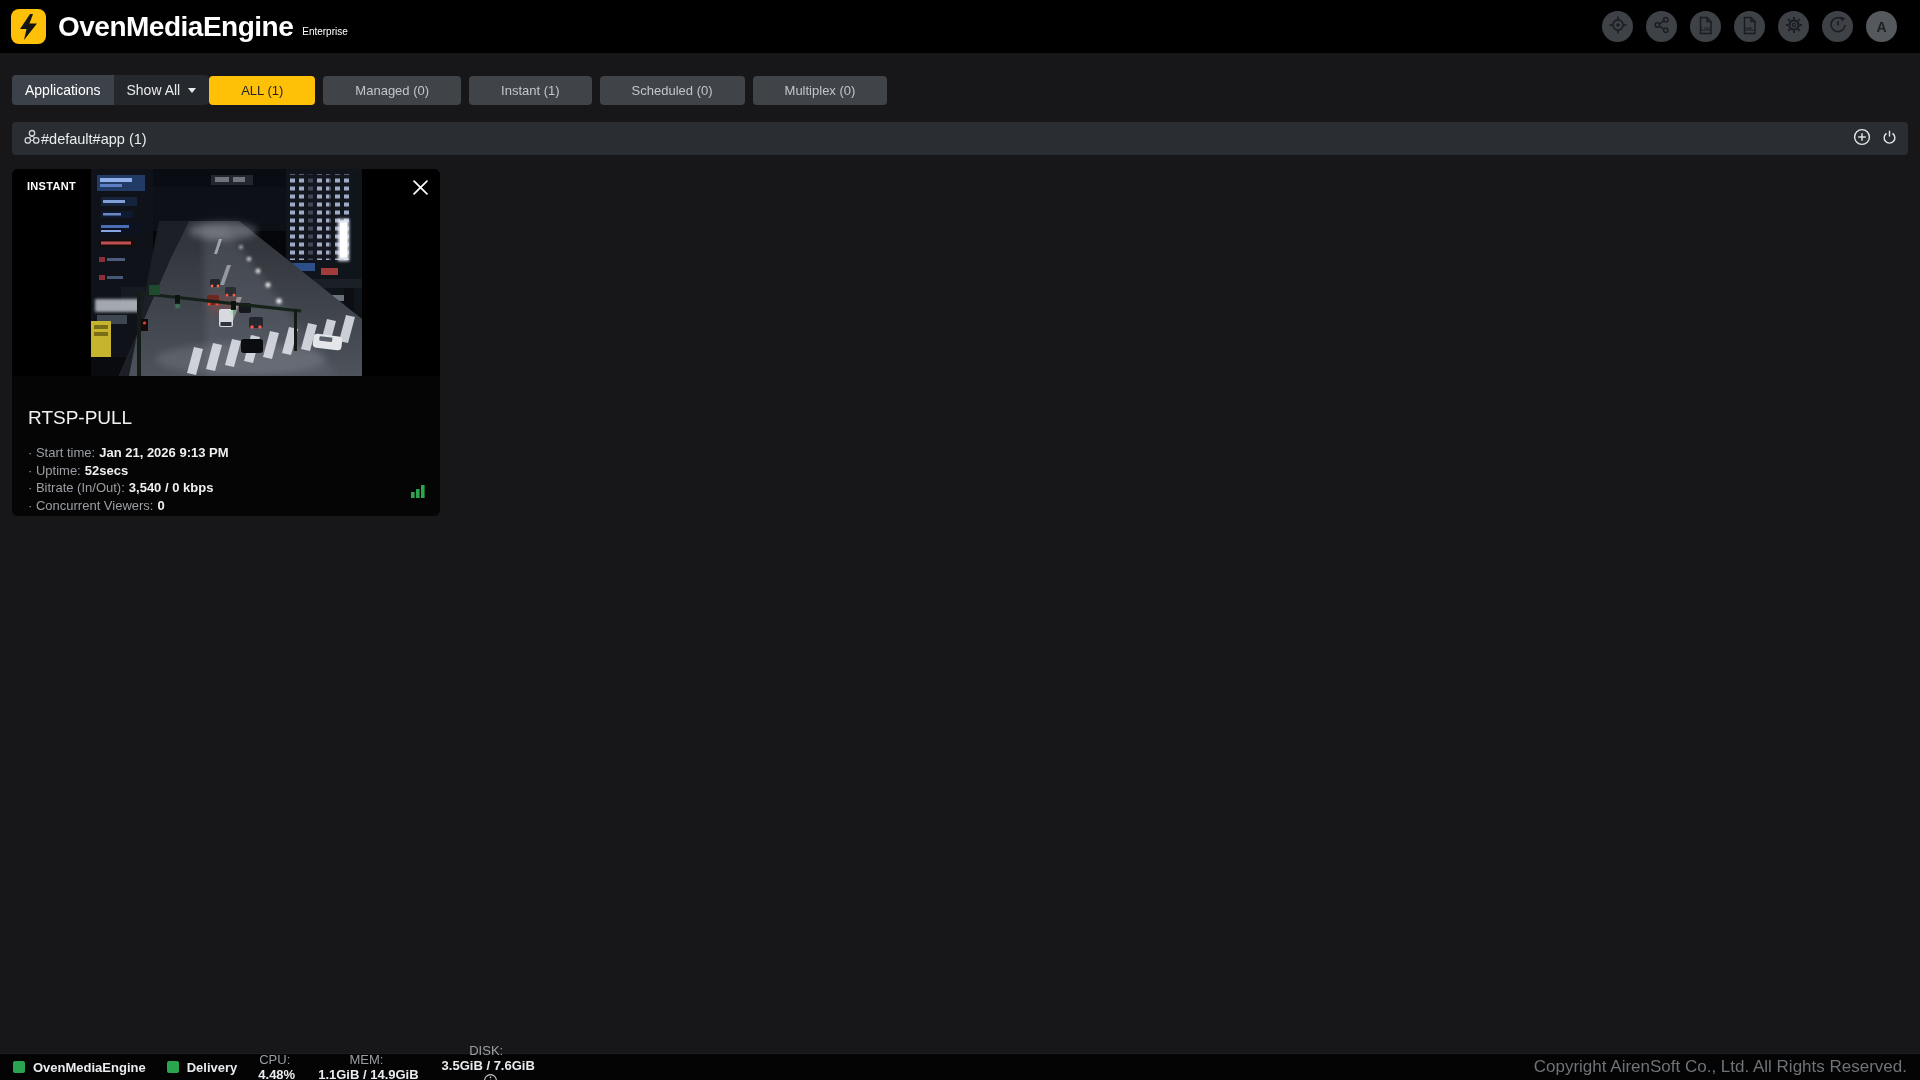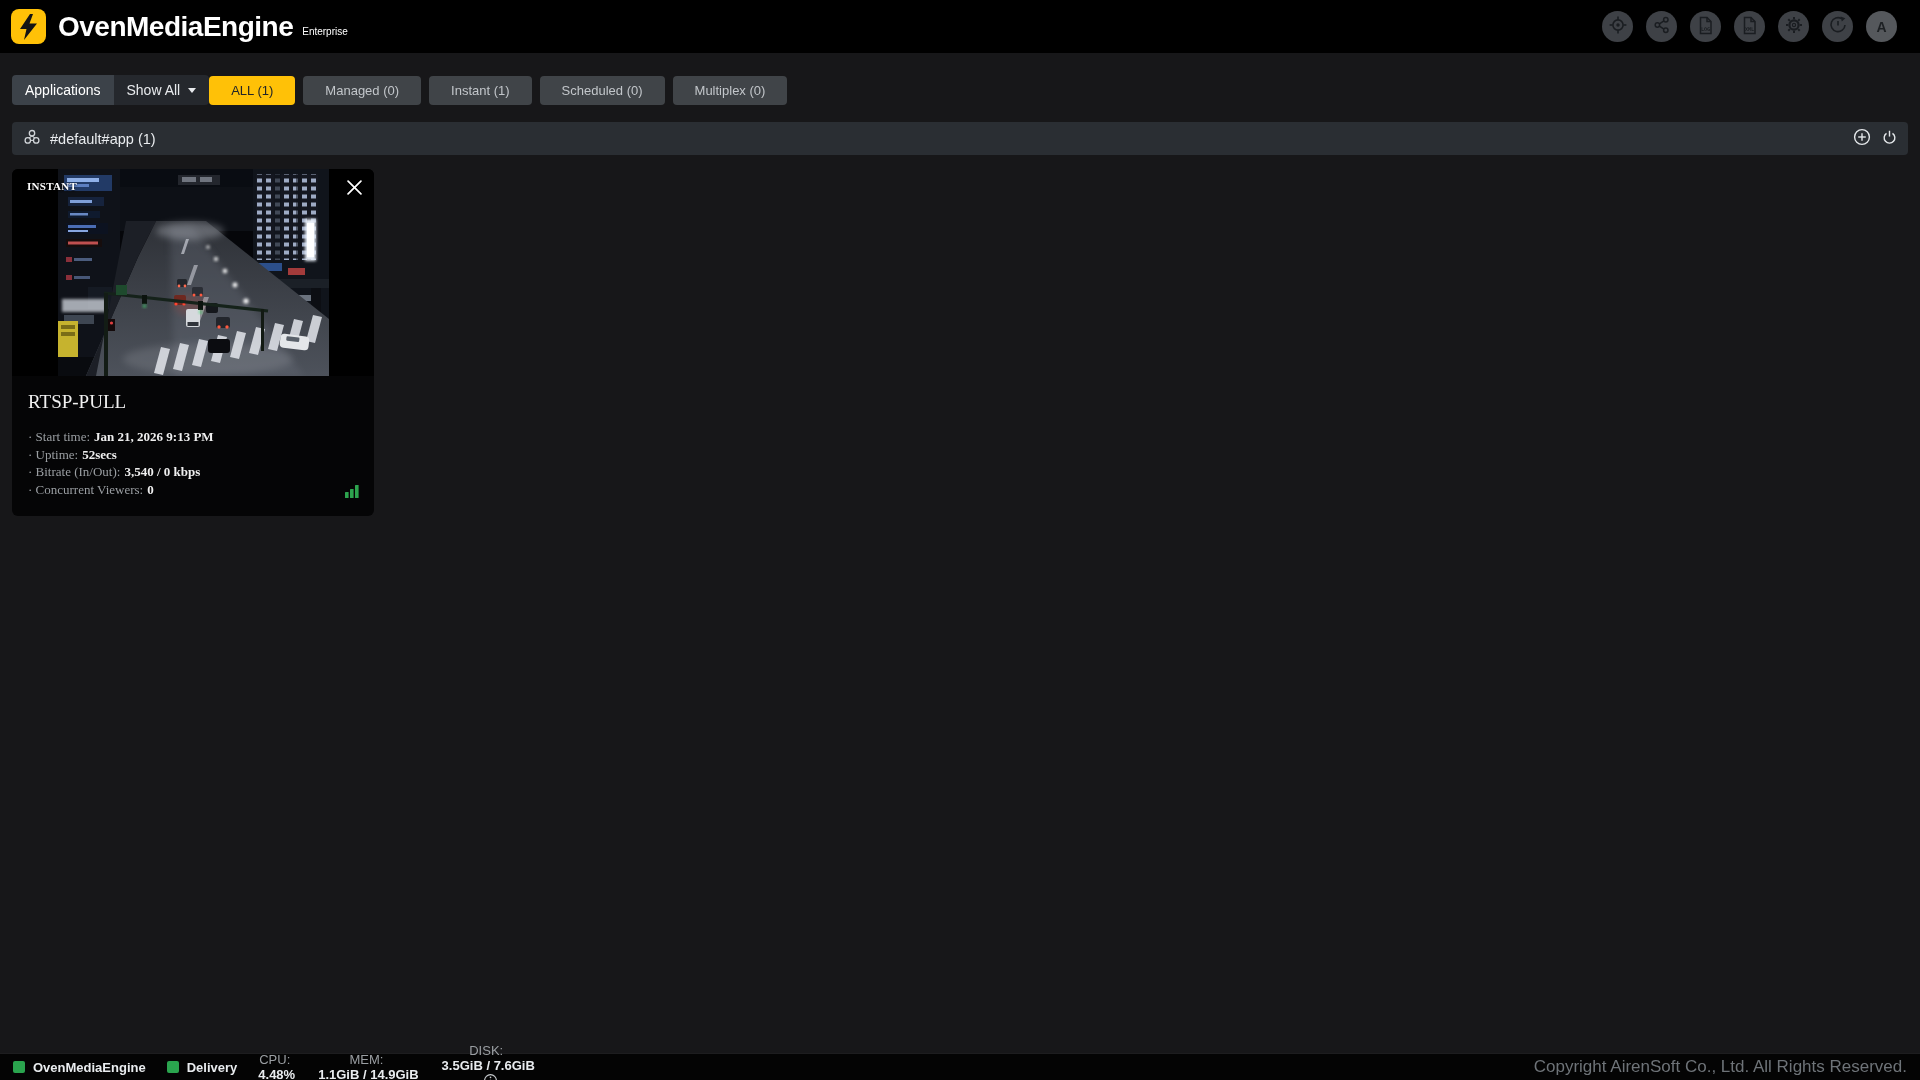--- a/index.html
+++ b/index.html
@@ -48,51 +48,51 @@
   }
   .seg.apps { background:#3c4249; }
   .seg.showall { background:#25282d; color:#e8eaed; }
   .caret-down {
     width:0; height:0; margin-left:8px;
     border-left:4.5px solid transparent; border-right:4.5px solid transparent;
     border-top:5px solid #e8eaed;
   }
   .filters { display:flex; gap:8px; }
   .filter-btn {
-    height:29px; padding:0 22px; border-radius:4px; border:none; cursor:pointer;
+    height:29px; padding:0 32px; border-radius:4px; border:none; cursor:pointer;
     background:#404448; color:#c2c6ca; font-size:13px; font-family:inherit;
   }
   .filter-btn.active { background:#ffc107; color:#212529; }
 
   
   .appbar {
     margin:17px 12px 0 12px; height:33px; background:#2a2e33; border-radius:4px;
     display:flex; align-items:center; padding:0 11px;
   }
-  .appbar-left { display:flex; align-items:center; gap:9px; flex:1; }
+  .appbar-left { display:flex; align-items:center; flex:1; }
   .appbar-title { font-size:14.5px; color:#e9ecef; }
   .appbar-actions { display:flex; align-items:center; gap:11px; }
   .icon-plain { background:none; border:none; cursor:pointer; display:flex; align-items:center; }
 
   
   .card {
-    margin:14px 0 0 12px; width:362px; height:347px;
-    background:#050506; border-radius:6px; overflow:hidden; position:relative;font-family:Liberation Serif, serif;
+    margin:14px 0 0 12px; width:428px; height:347px;
+    background:#050506; border-radius:6px; overflow:hidden; position:relative;
   }
   .thumb { position:relative; height:207px; background:#000; cursor:pointer; }
   .thumb svg.cam { display:block; margin:0 auto; }
   .badge {
     position:absolute; top:11px; left:15px; font-size:11px; font-weight:800;
     color:#fff; letter-spacing:0.3px; text-shadow:0 1px 2px rgba(0,0,0,.8);
   }
   .close-btn {
     position:absolute; top:8px; right:9px; background:none; border:none; cursor:pointer;
     padding:3px;
   }
-  .card-info { padding:15px 16px 0 16px; position:relative; height:140px; }
+  .card-info { padding:31px 16px 0 16px; position:relative; height:140px; }
   .card-title { font-size:19px; color:#f1f1f1; font-weight:400; }
   .stats { margin-top:15px; }
   .stat-row { font-size:13px; line-height:17.5px; color:#9b9fa3; }
   .stat-row b { color:#efefef; font-weight:700; margin-left:4px; }
   .bars { position:absolute; right:14px; bottom:13px; }
 
   
   .footer {
     position:absolute; left:0; bottom:0; width:1920px; height:27px;
     background:#040404; border-top:1px solid #1d1d1f;

